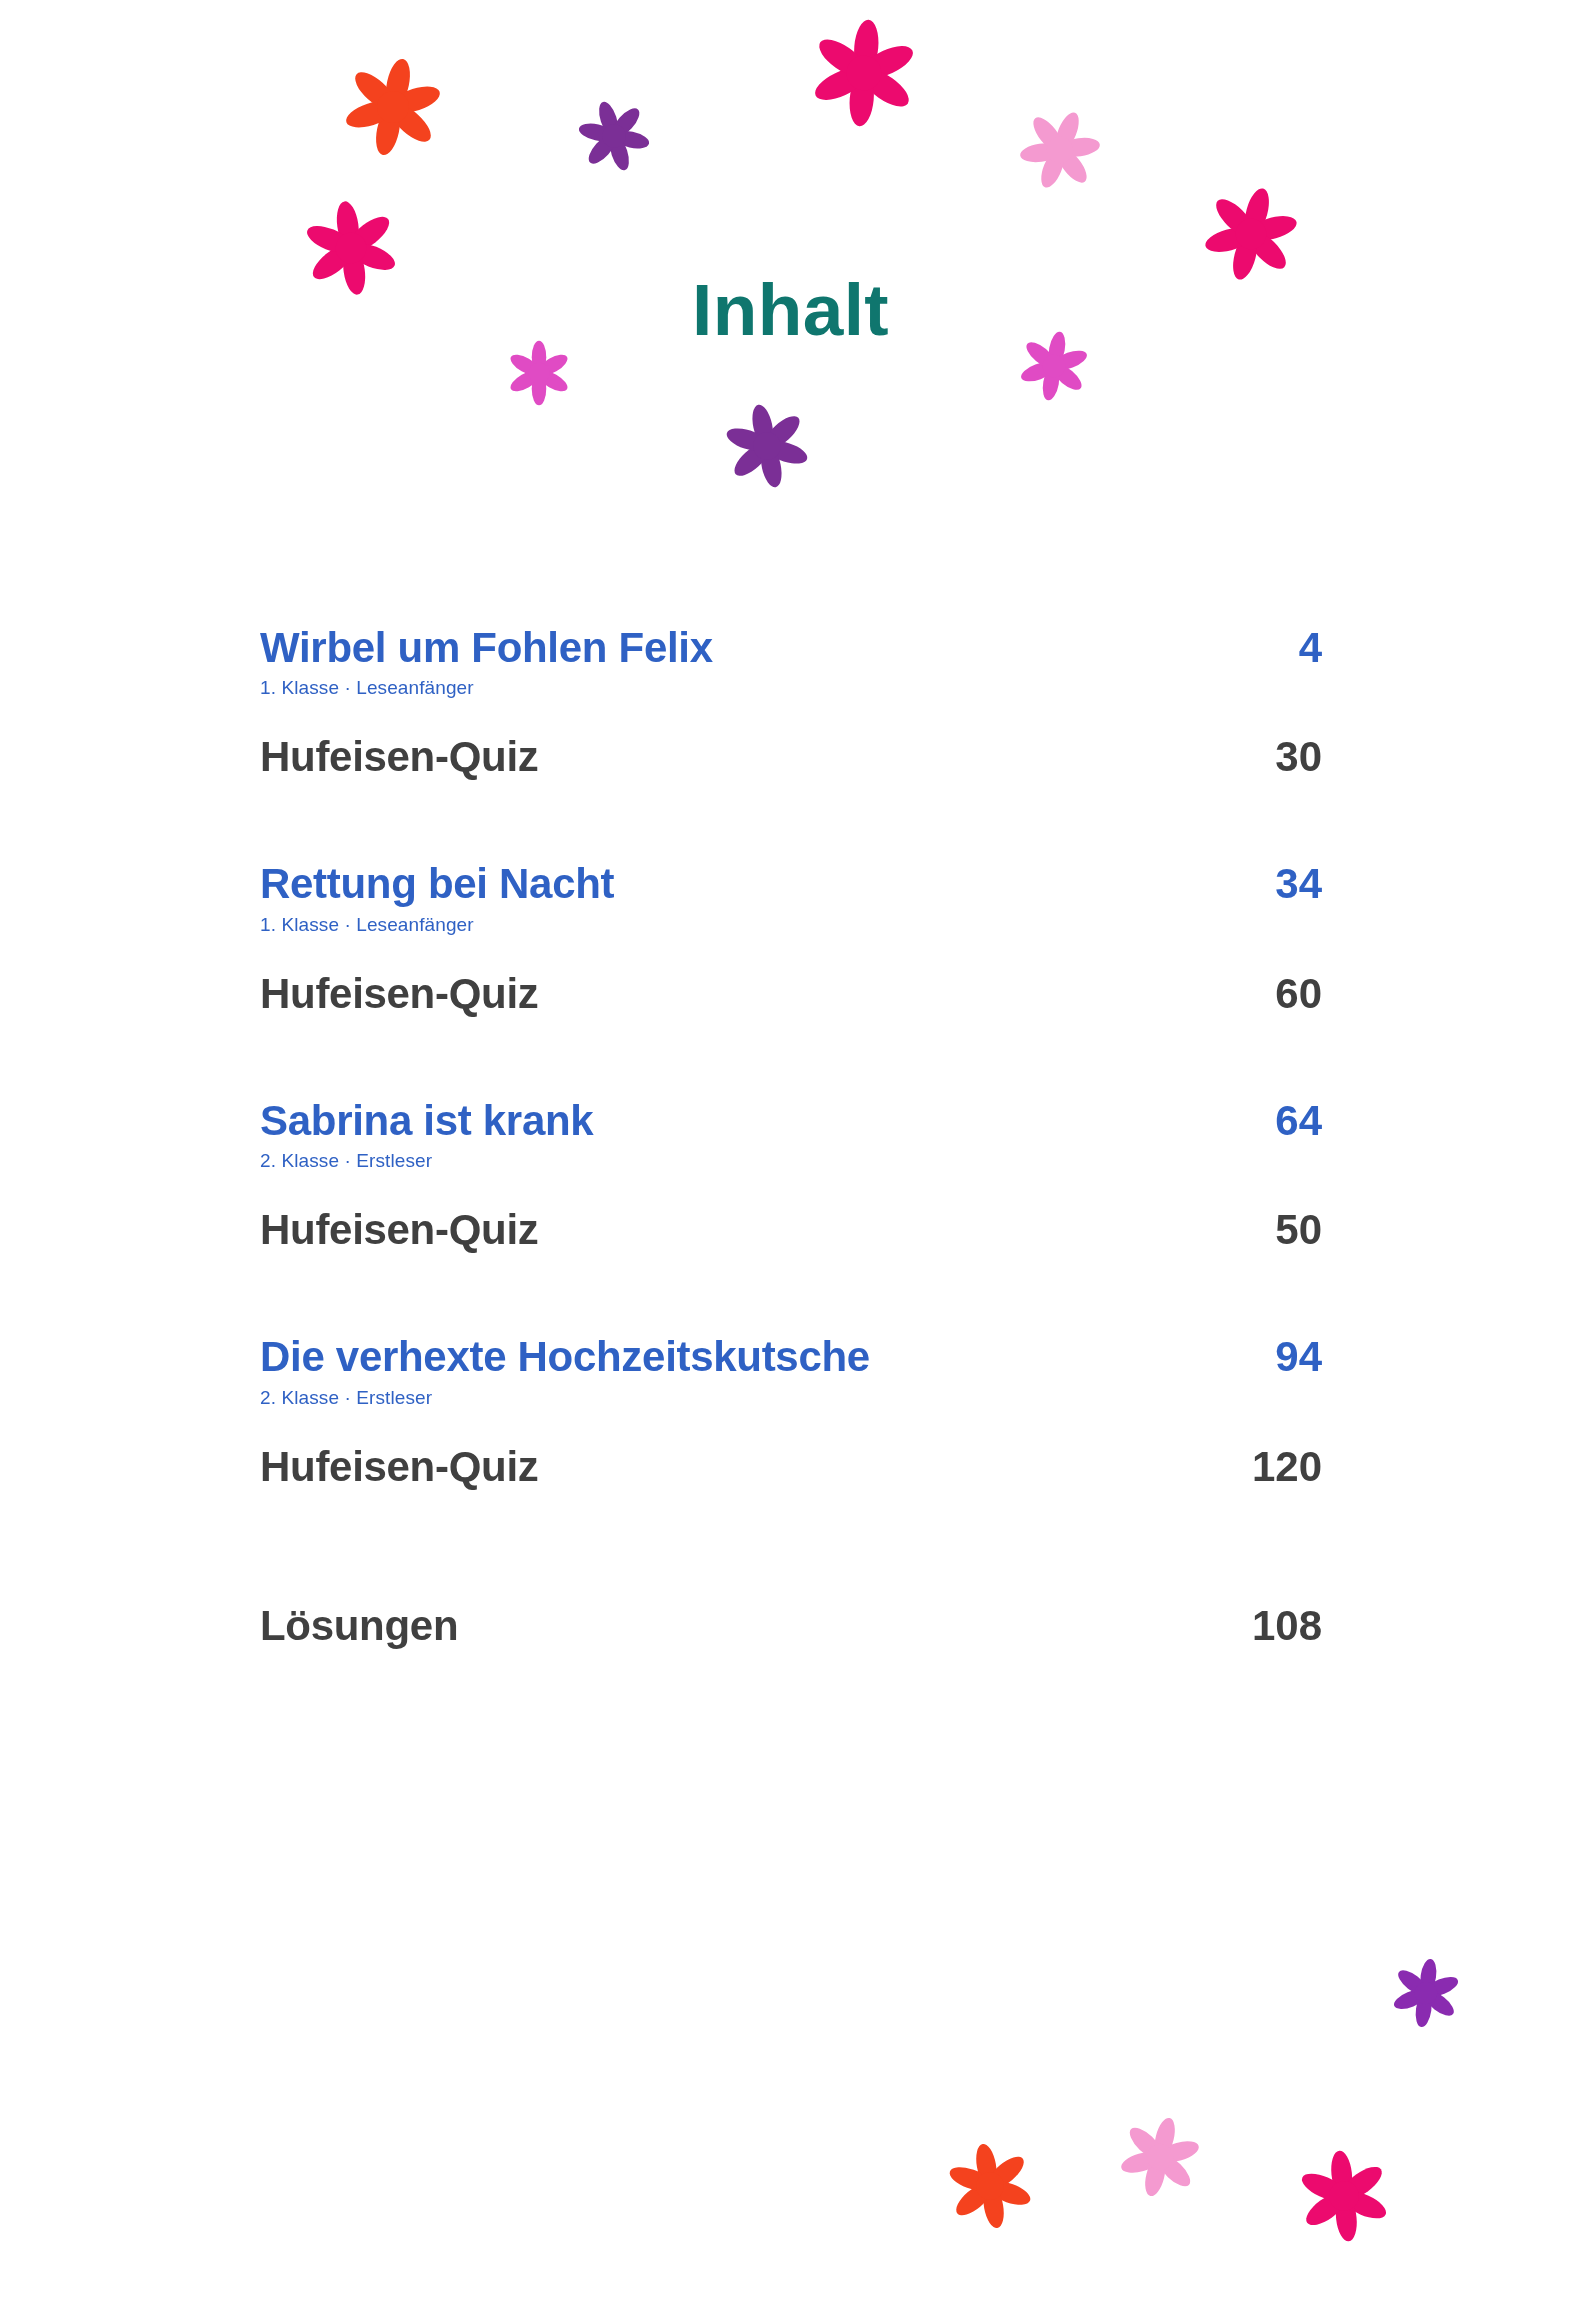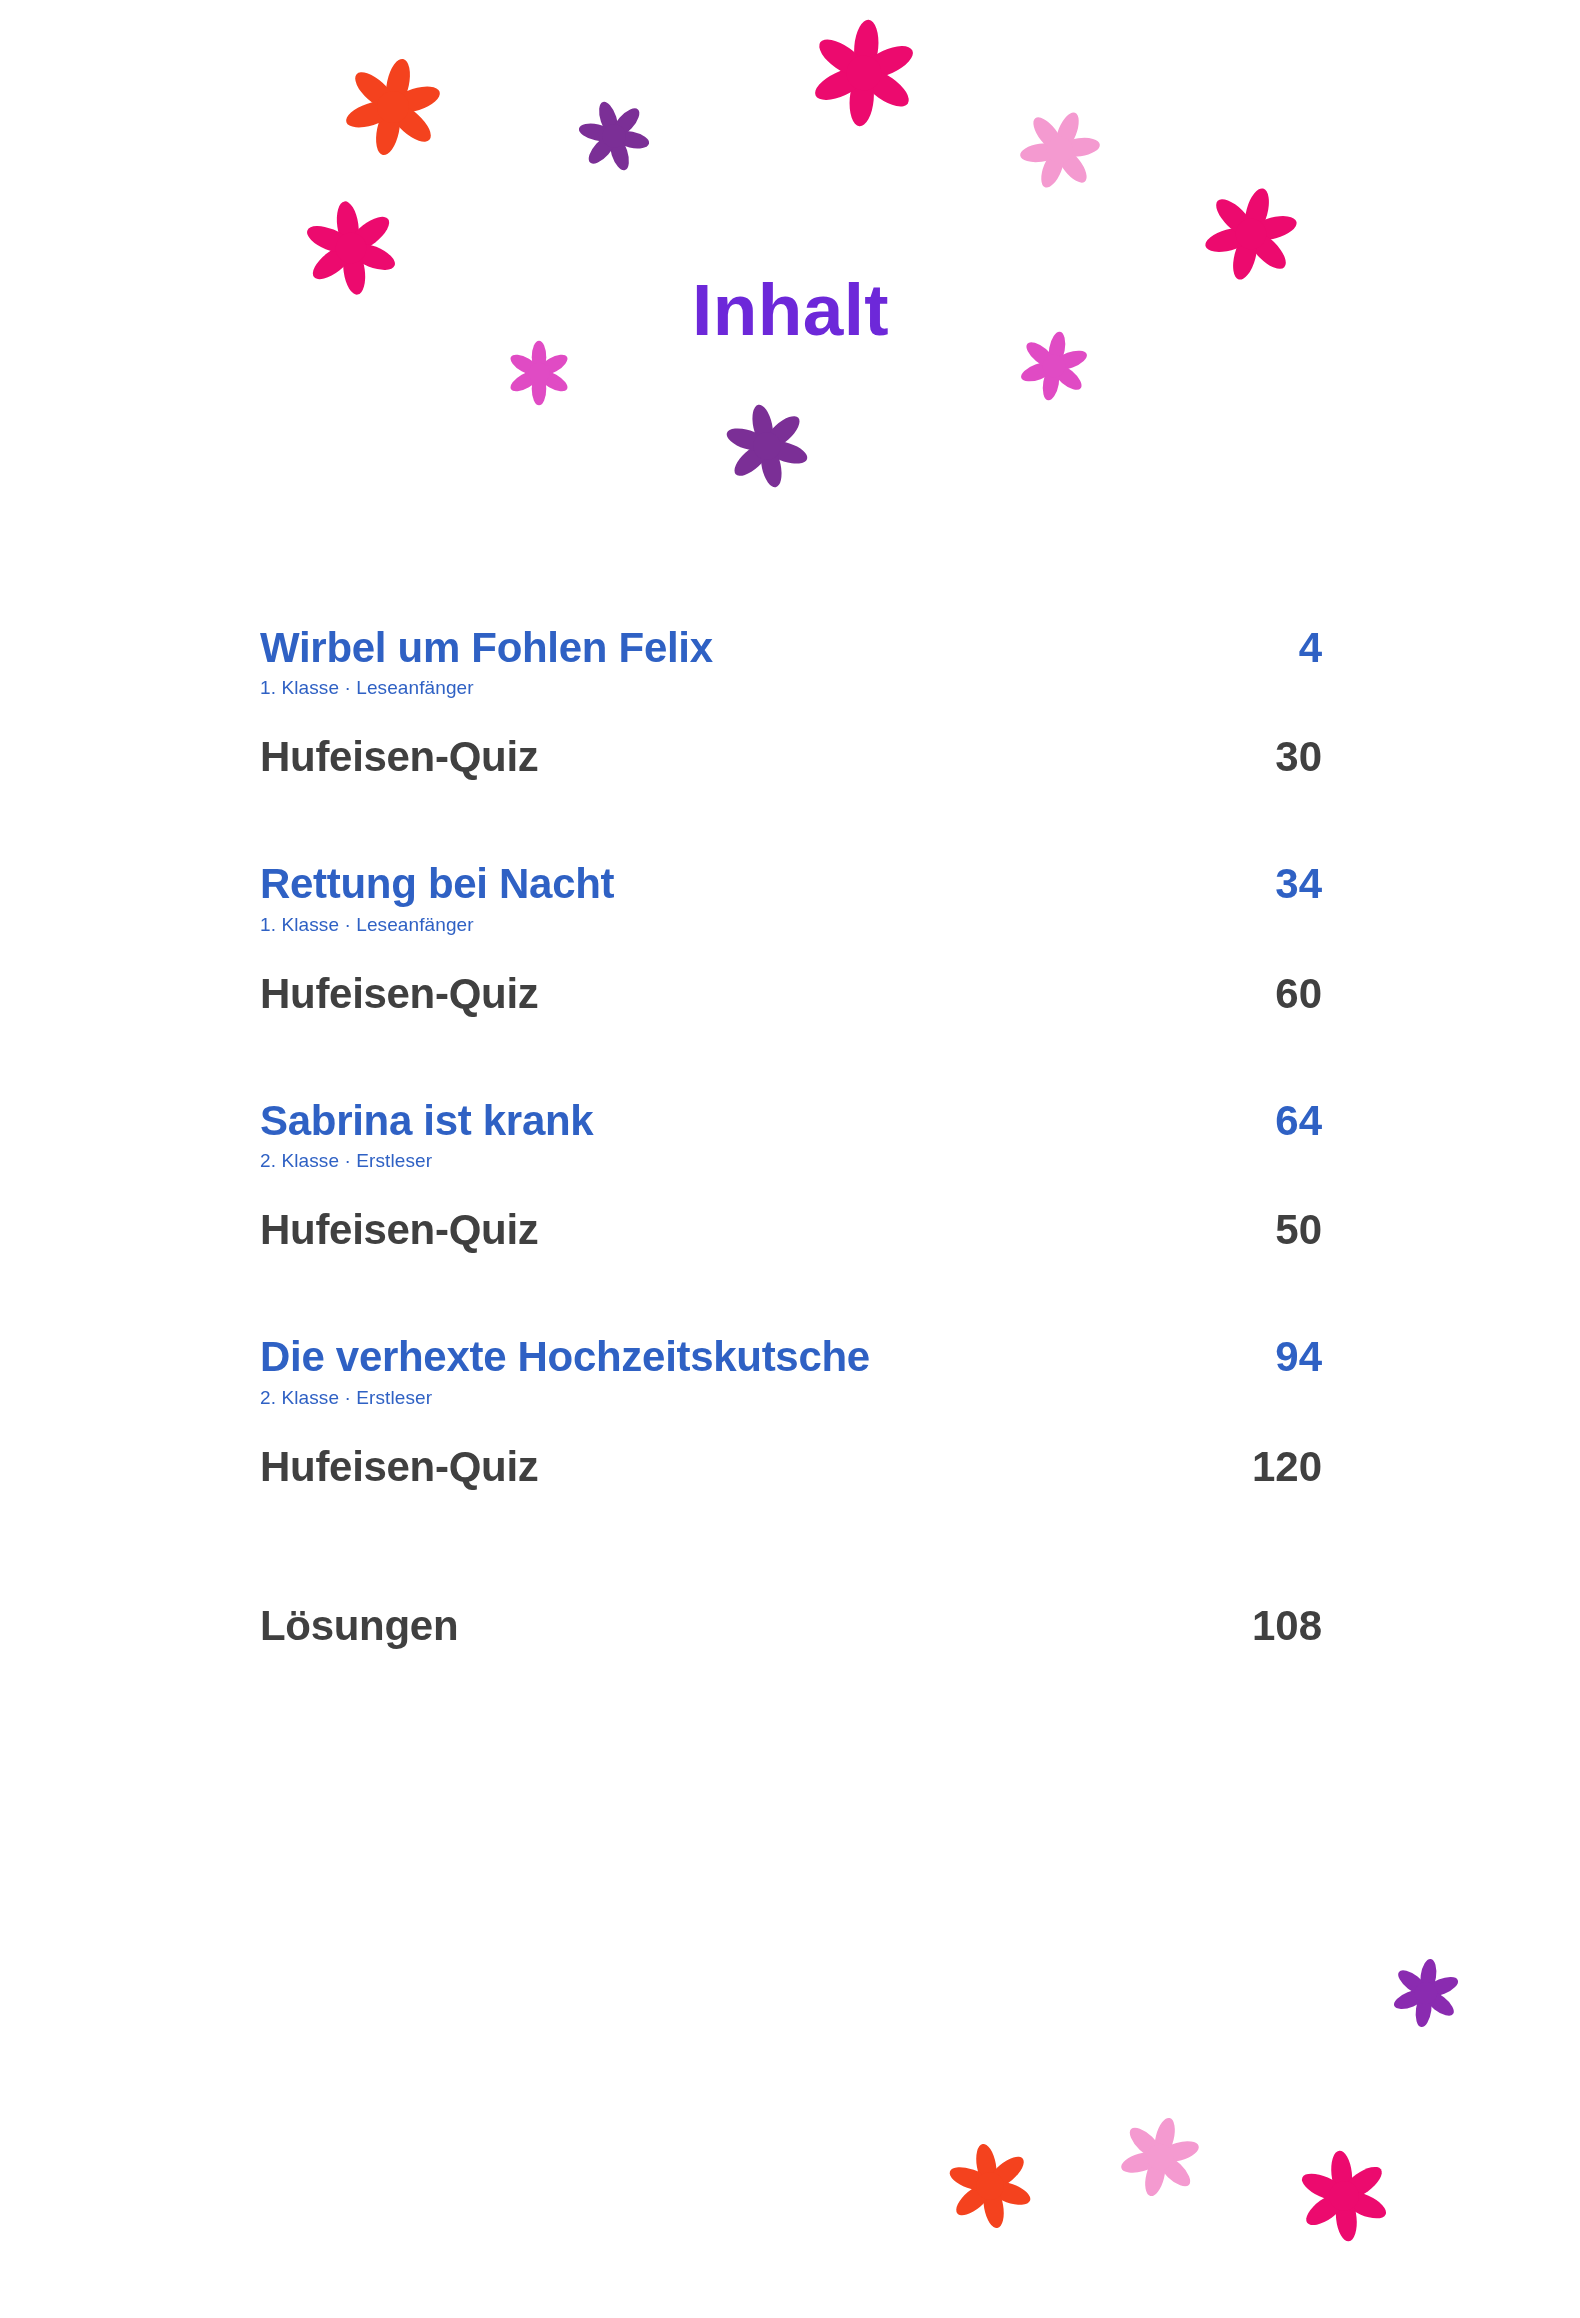--- a/index.html
+++ b/index.html
@@ -27,21 +27,21 @@
   
   .title {
     position: absolute;
     left: 0;
     top: 268px;
     width: 1581px;
     text-align: center;
     font-size: 73px;
     font-weight: 700;
     letter-spacing: 0.4px;
-    color: #6d28d9;
+    color: #0f766e;
   }
 
   
   .flower {
     position: absolute;
     display: block;
   }
   .flower svg { display: block; }
 
   

